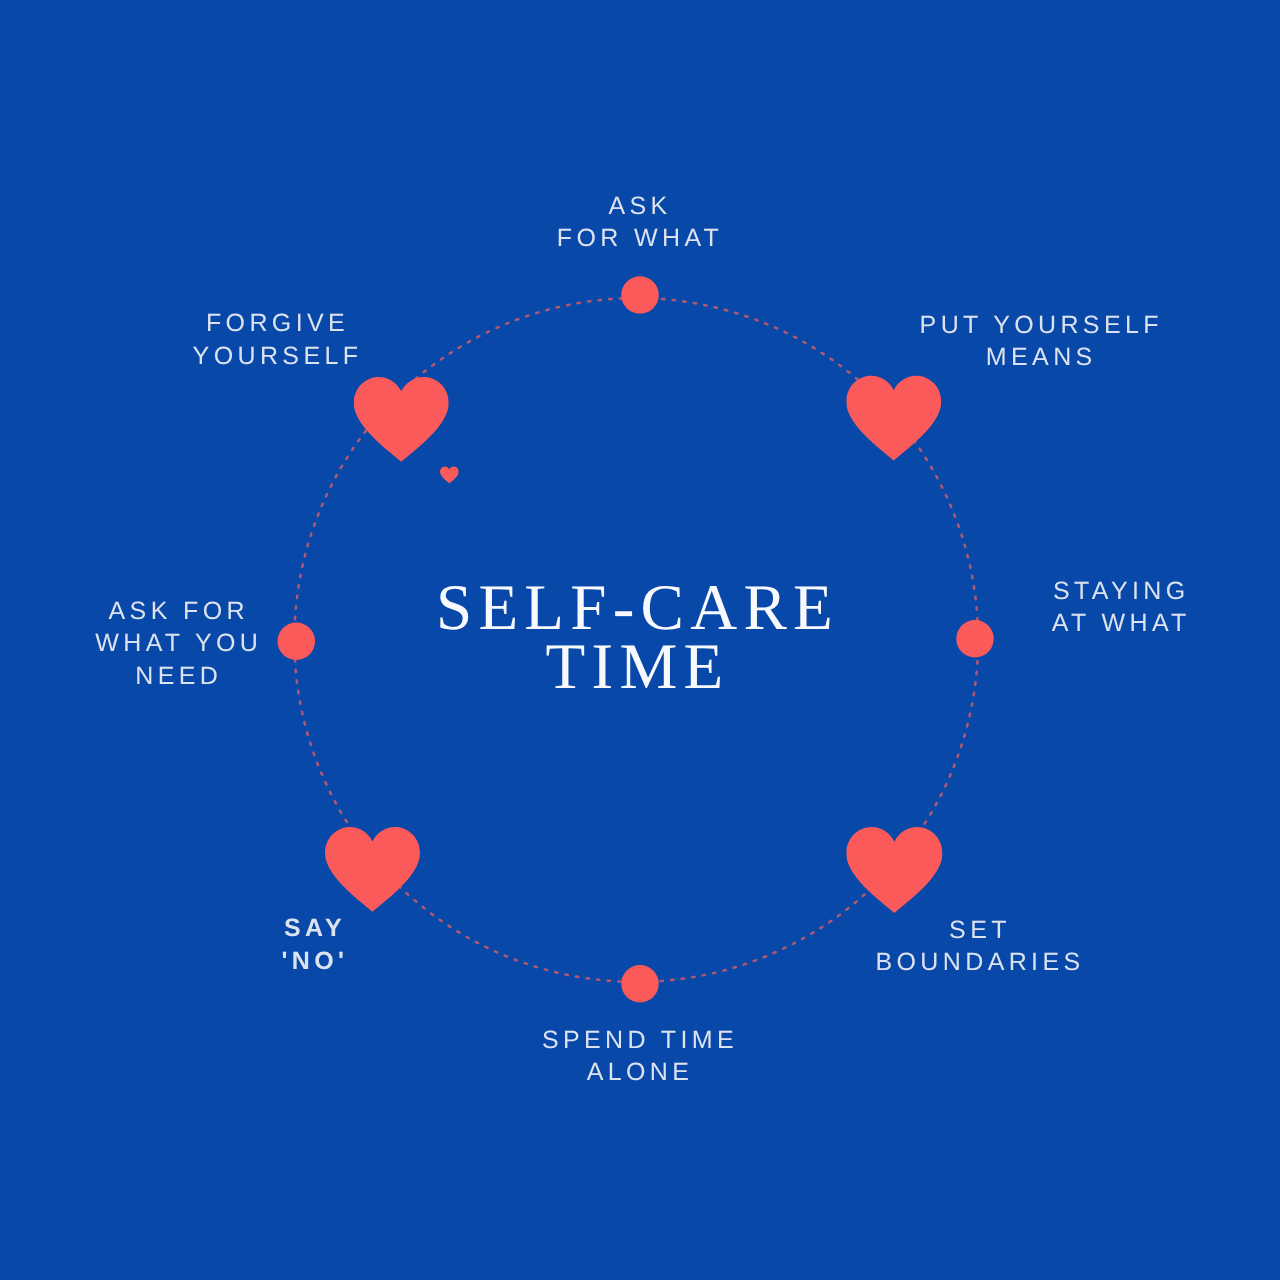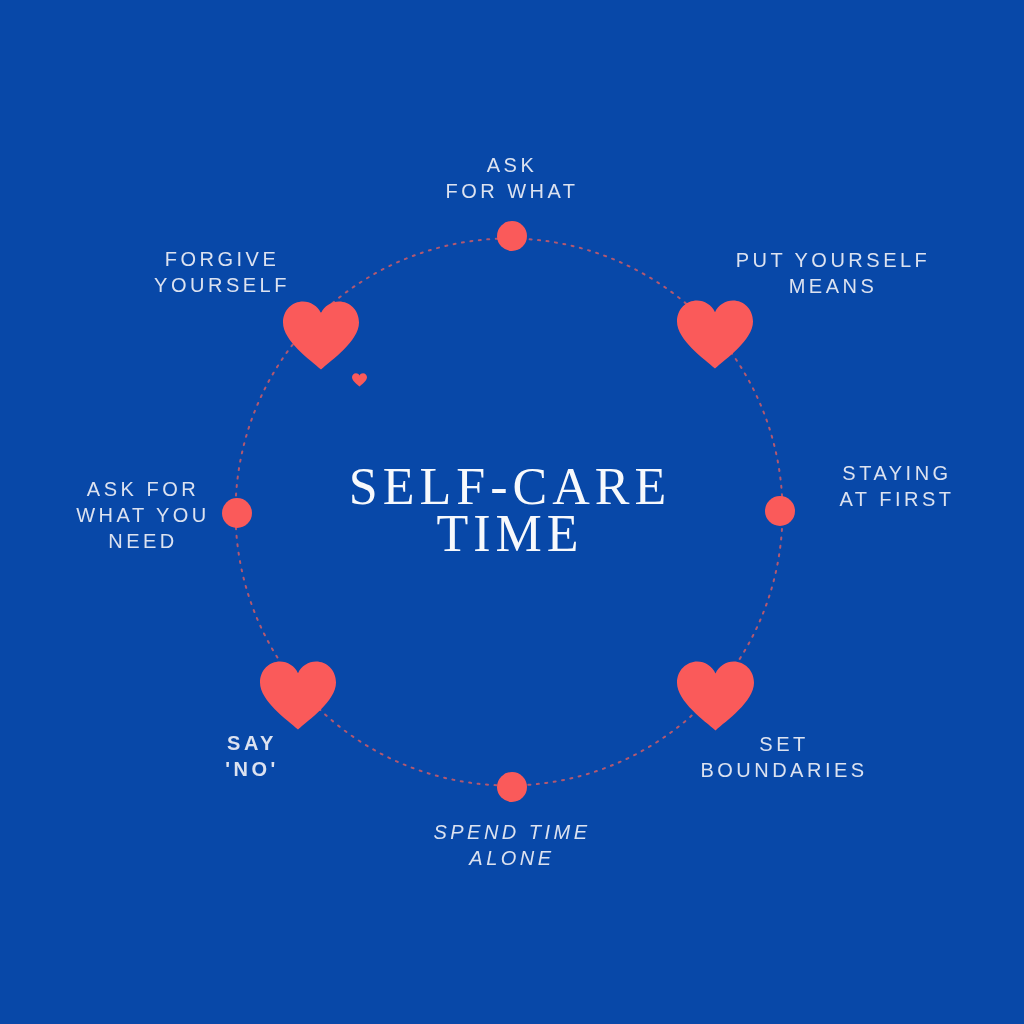--- a/index.html
+++ b/index.html
@@ -50,21 +50,21 @@
     font-size: 20px;
     line-height: 26px;
     letter-spacing: 3.5px;
     white-space: nowrap;
   }
   .label span { display: block; }
   .l-top    { left: 512px; top: 152px; }
   .l-tr     { left: 790px; top: 247px; margin-left: 43px; }
   .l-right  { left: 897px; top: 460px; }
   .l-br     { left: 784px; top: 731px; }
-  .l-bottom { left: 512px; top: 819px; font-style: italic; }
+  .l-bottom { left: 512px; top: 819px; }
   .l-bl     { left: 252px; top: 730px; font-weight: bold; }
   .l-left   { left: 111px; top: 476px; margin-left: 32px; }
   .l-tl     { left: 222px; top: 246px; }
   .dot {
     position: absolute;
     width: 30px;
     height: 30px;
     border-radius: 50%;
     background: var(--accent);
   }
@@ -100,21 +100,21 @@
     <span>FOR WHAT</span>
   </div>
 
   <div class="label l-tr">
     <span>PUT YOURSELF</span>
     <span>MEANS</span>
   </div>
 
   <div class="label l-right">
     <span>STAYING</span>
-    <span>AT FIRST</span>
+    <span>AT WHAT</span>
   </div>
 
   <div class="label l-br">
     <span>SET</span>
     <span>BOUNDARIES</span>
   </div>
 
   <div class="label l-bottom">
     <span>SPEND TIME</span>
     <span>ALONE</span>

